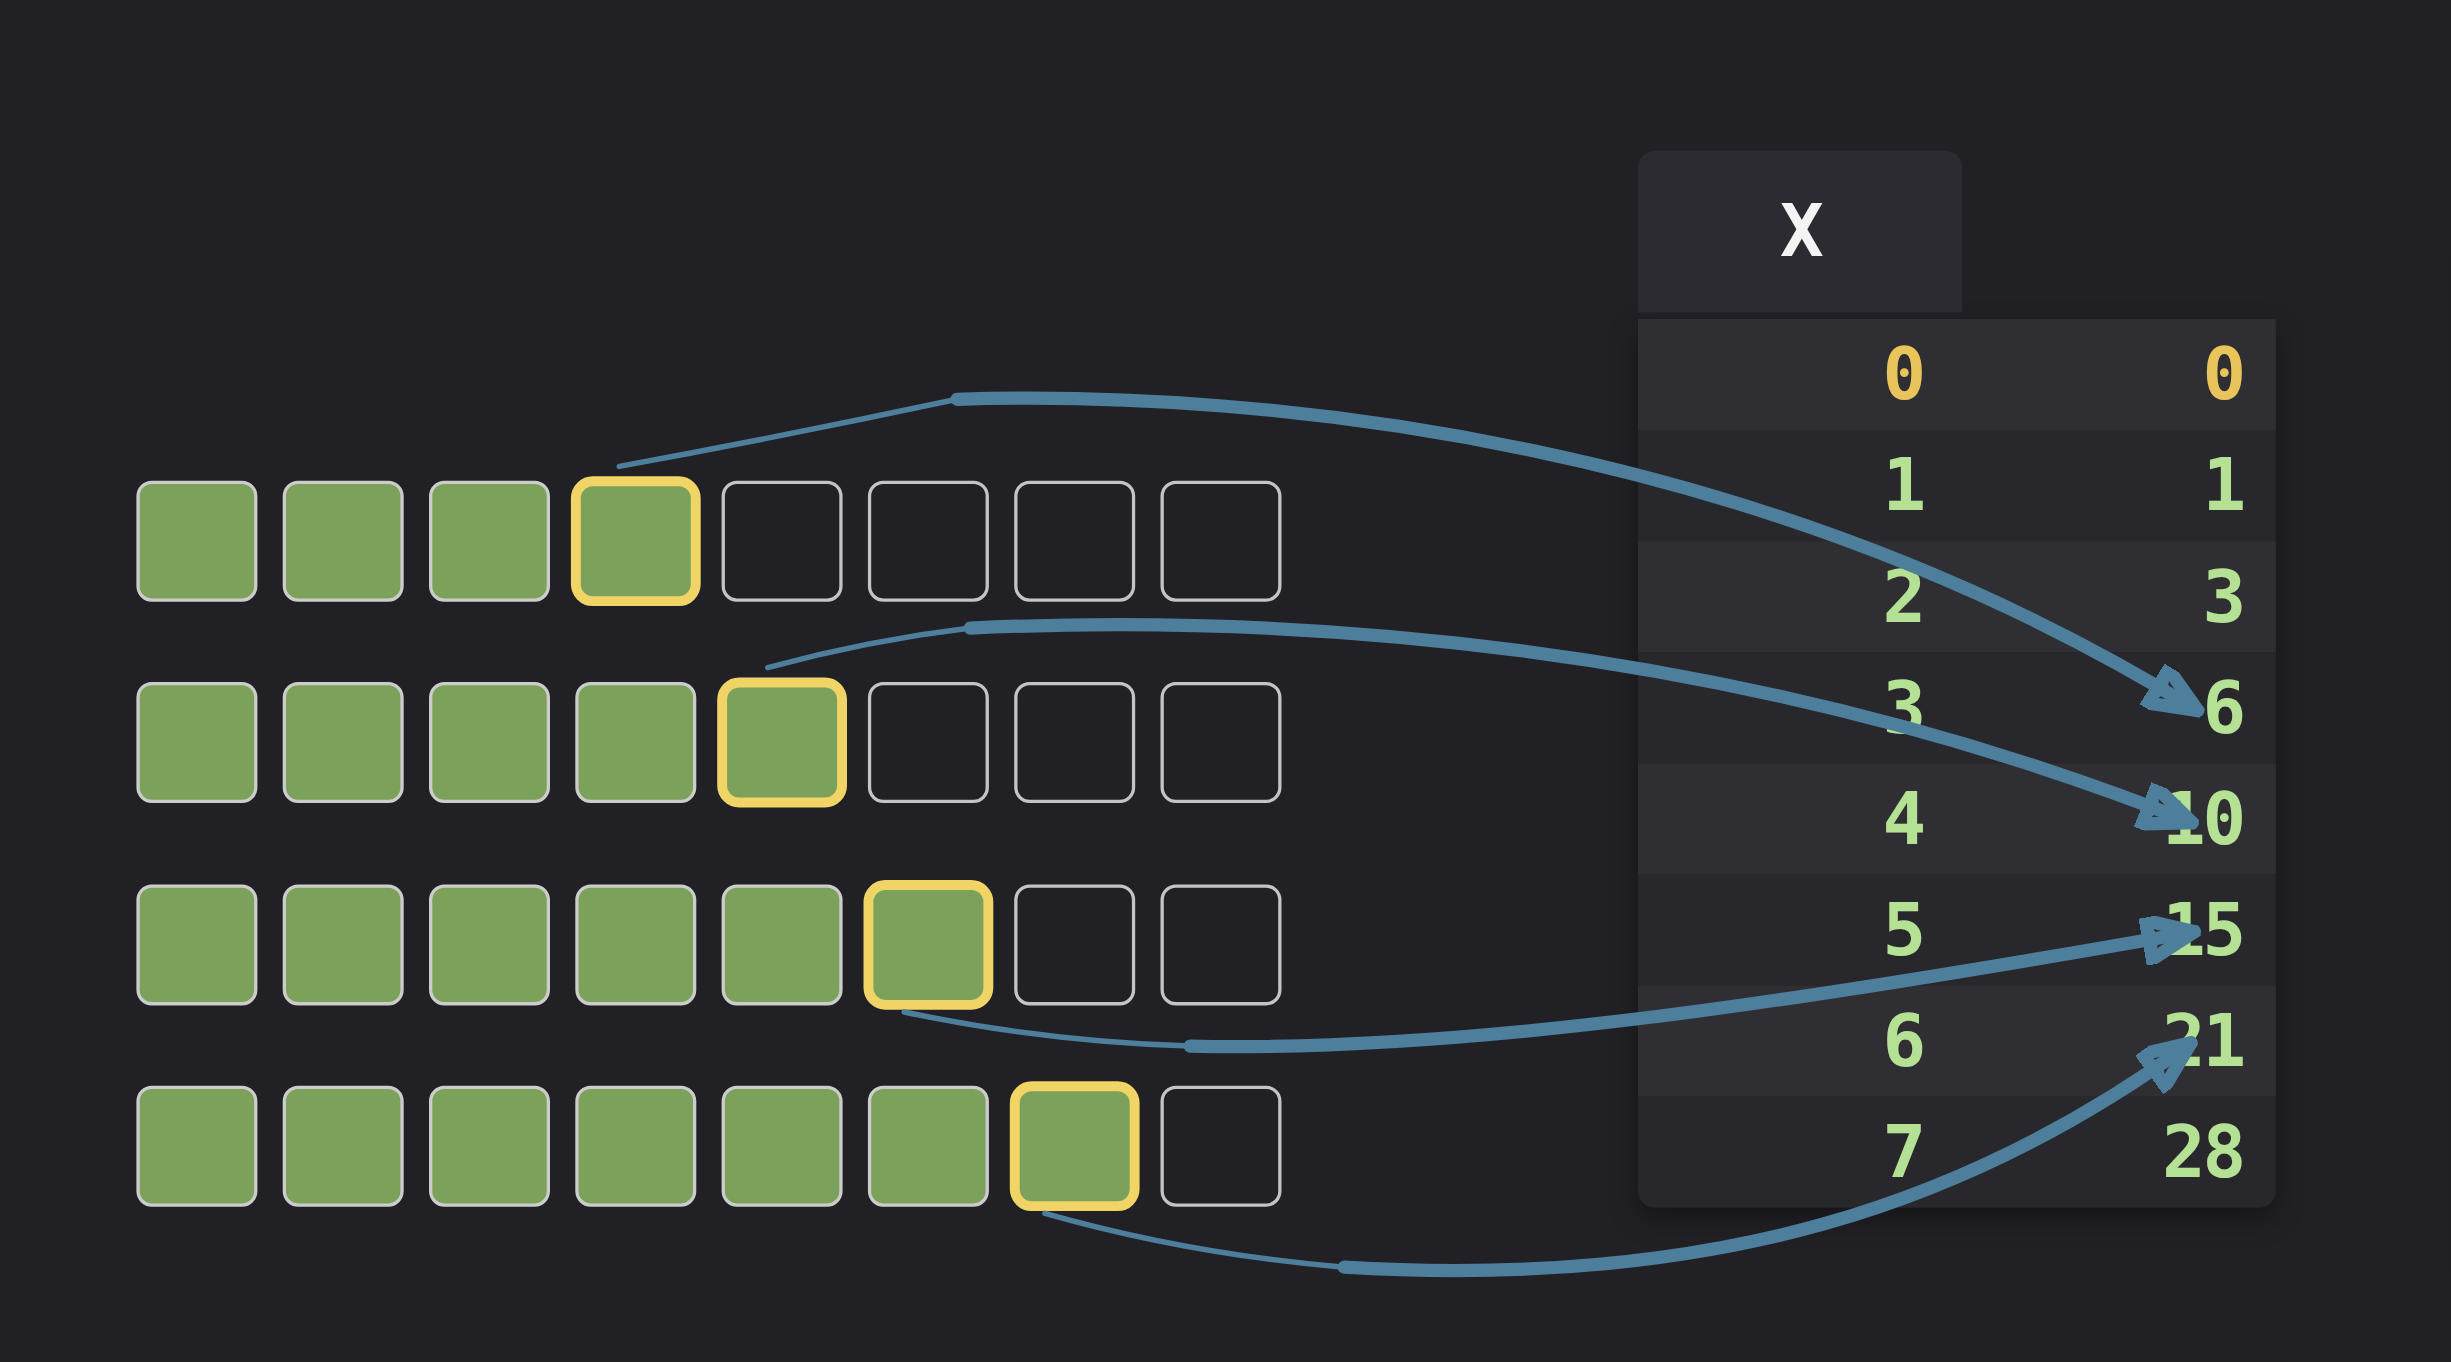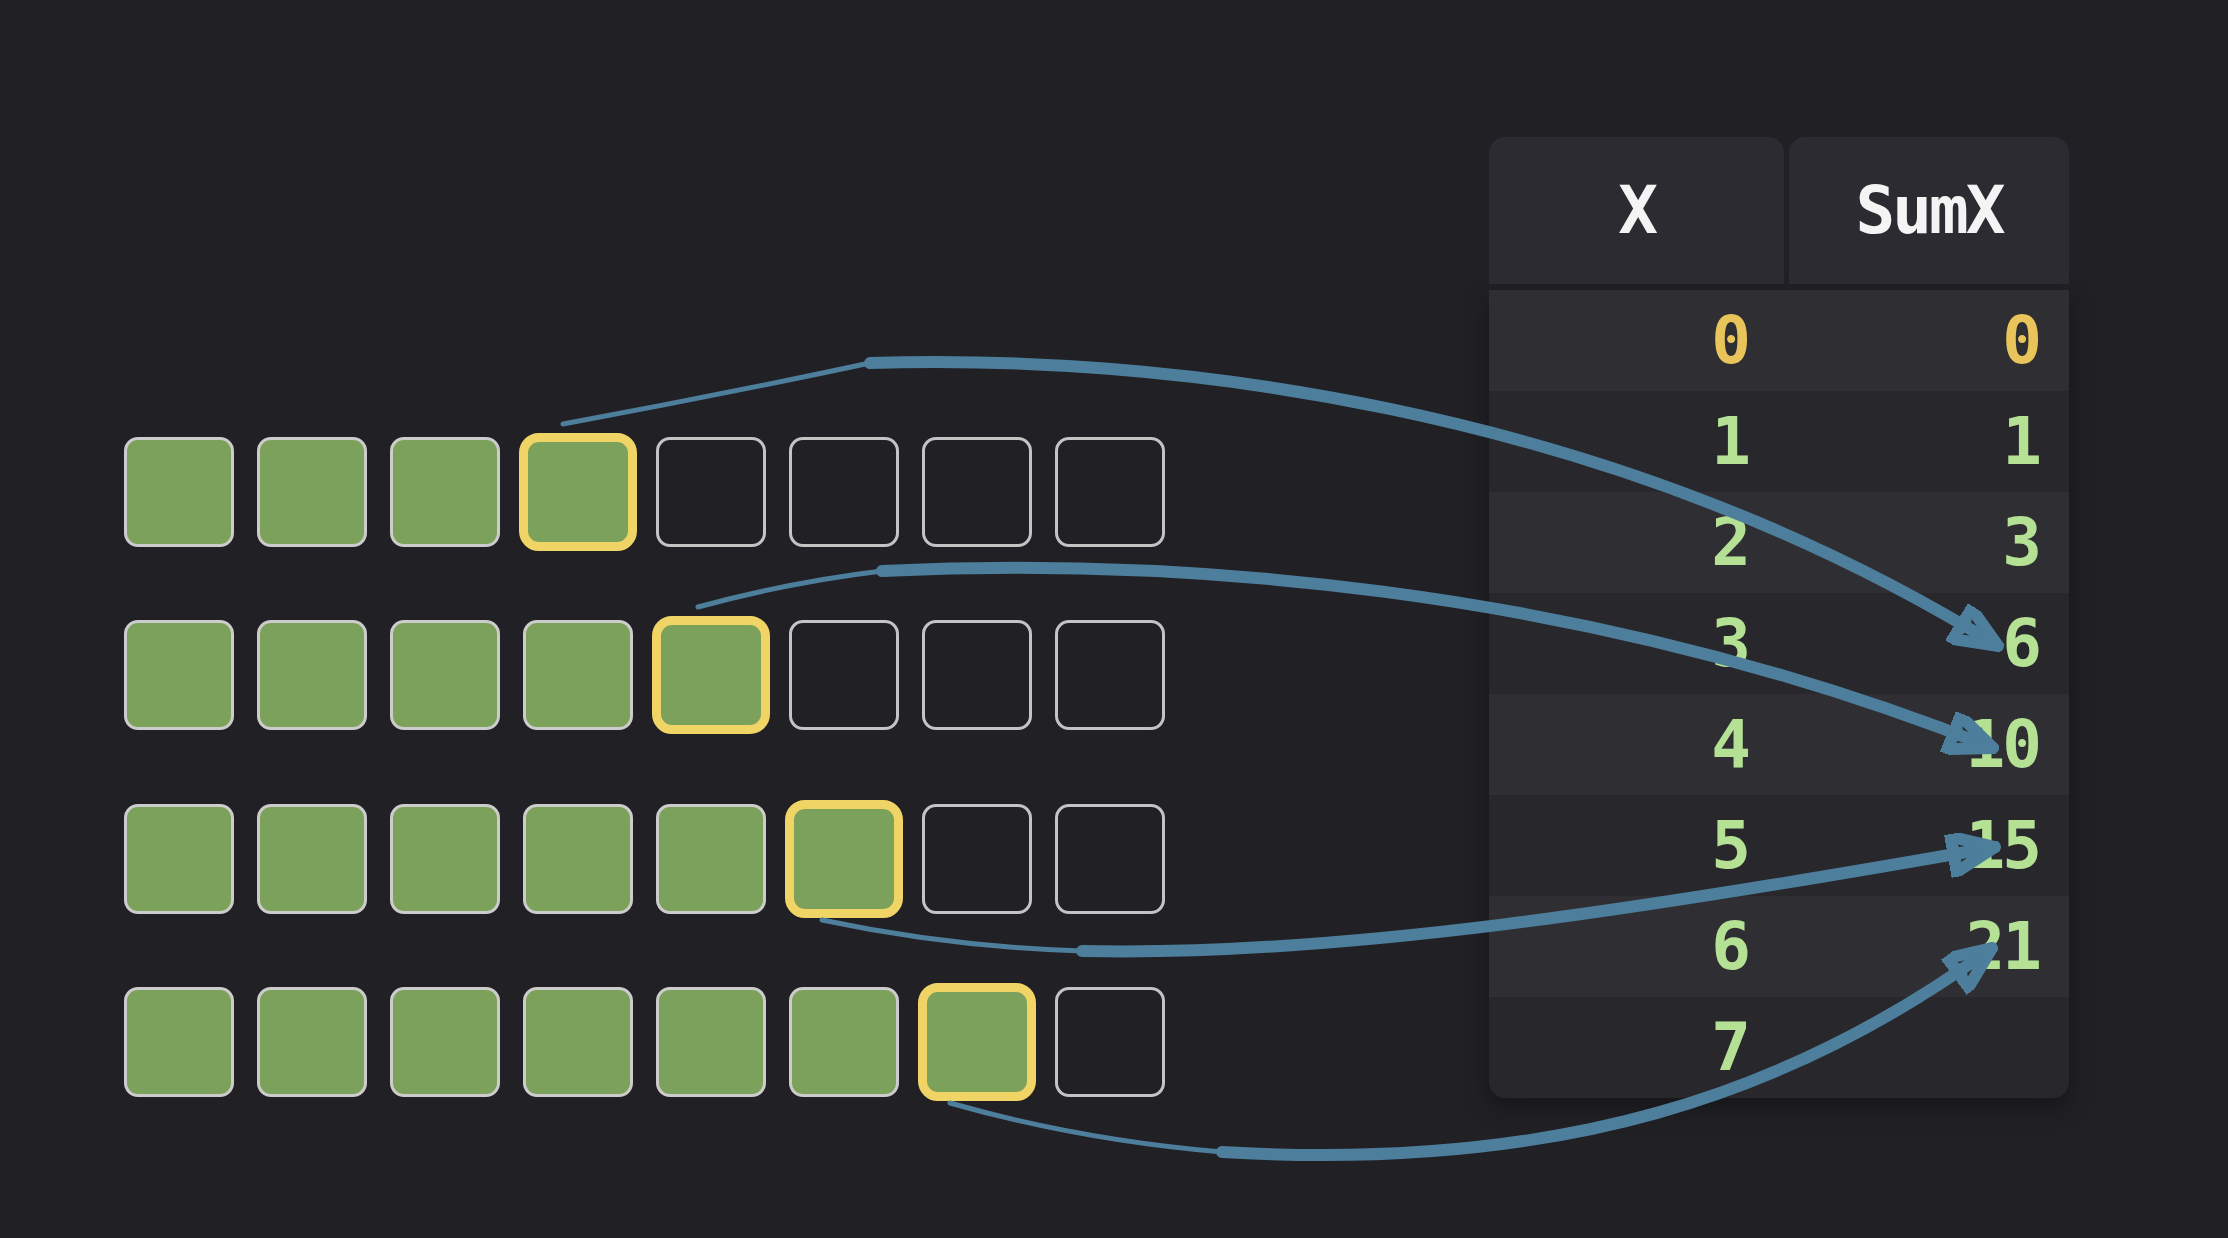--- a/index.html
+++ b/index.html
@@ -90,21 +90,20 @@
         <div class="sq filled"></div>
         <div class="sq filled"></div>
         <div class="sq filled hl"></div>
         <div class="sq"></div>
       </div>
     </div>
 
   <div class="sum-table">
     <div class="thead">
       <div class="th th-x">X</div>
-      <div class="th th-sum">SumX</div>
     </div>
     <div class="tbody" id="table-body">
         <div class="tr">
           <div class="td td-x val-gold">0</div>
           <div class="td td-sum val-gold">0</div>
         </div>
         <div class="tr">
           <div class="td td-x val-green">1</div>
           <div class="td td-sum val-green">1</div>
         </div>
@@ -123,20 +122,21 @@
         <div class="tr">
           <div class="td td-x val-green">5</div>
           <div class="td td-sum val-green">15</div>
         </div>
         <div class="tr">
           <div class="td td-x val-green">6</div>
           <div class="td td-sum val-green">21</div>
         </div>
         <div class="tr">
           <div class="td td-x val-green">7</div>
+          <div class="td td-sum val-green">28</div>
         </div>
       </div>
   </div>
 
   <svg class="arrows" viewBox="0 0 2228 1238" xmlns="http://www.w3.org/2000/svg">
     <defs>
       <marker id="ah" markerUnits="strokeWidth" markerWidth="4.4" markerHeight="3.6" refX="4.0" refY="1.7" orient="auto">
         <path d="M4,1.7 L0,0 L0.75,1.7 L0,3.4 Z" fill="#4D7E9B" stroke="none"></path>
       </marker>
     </defs>

